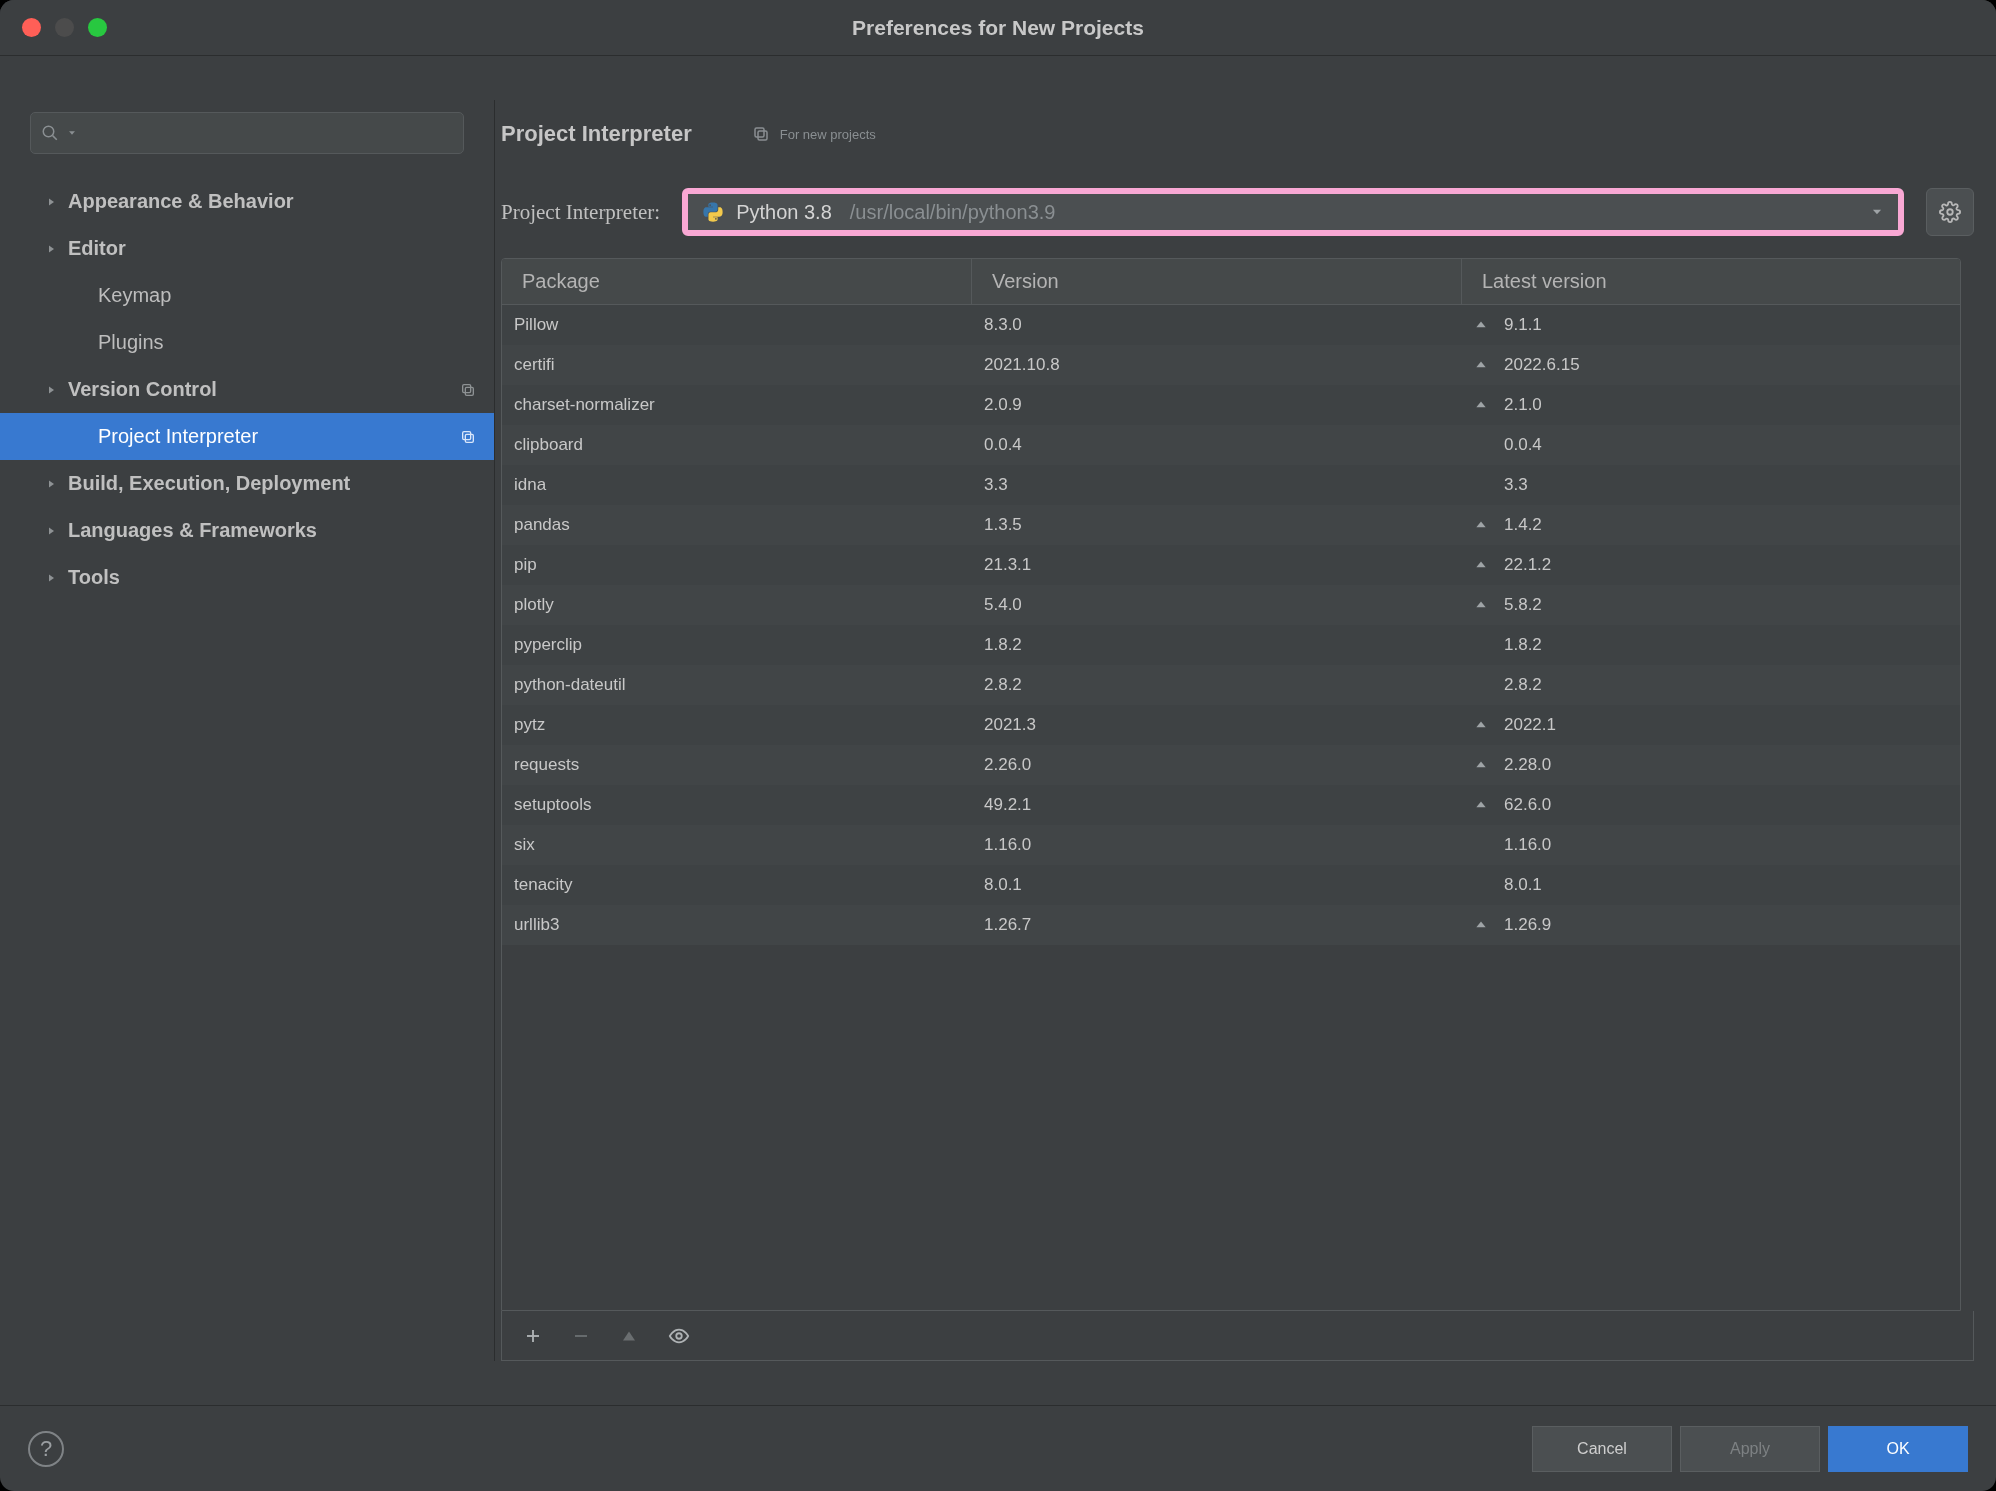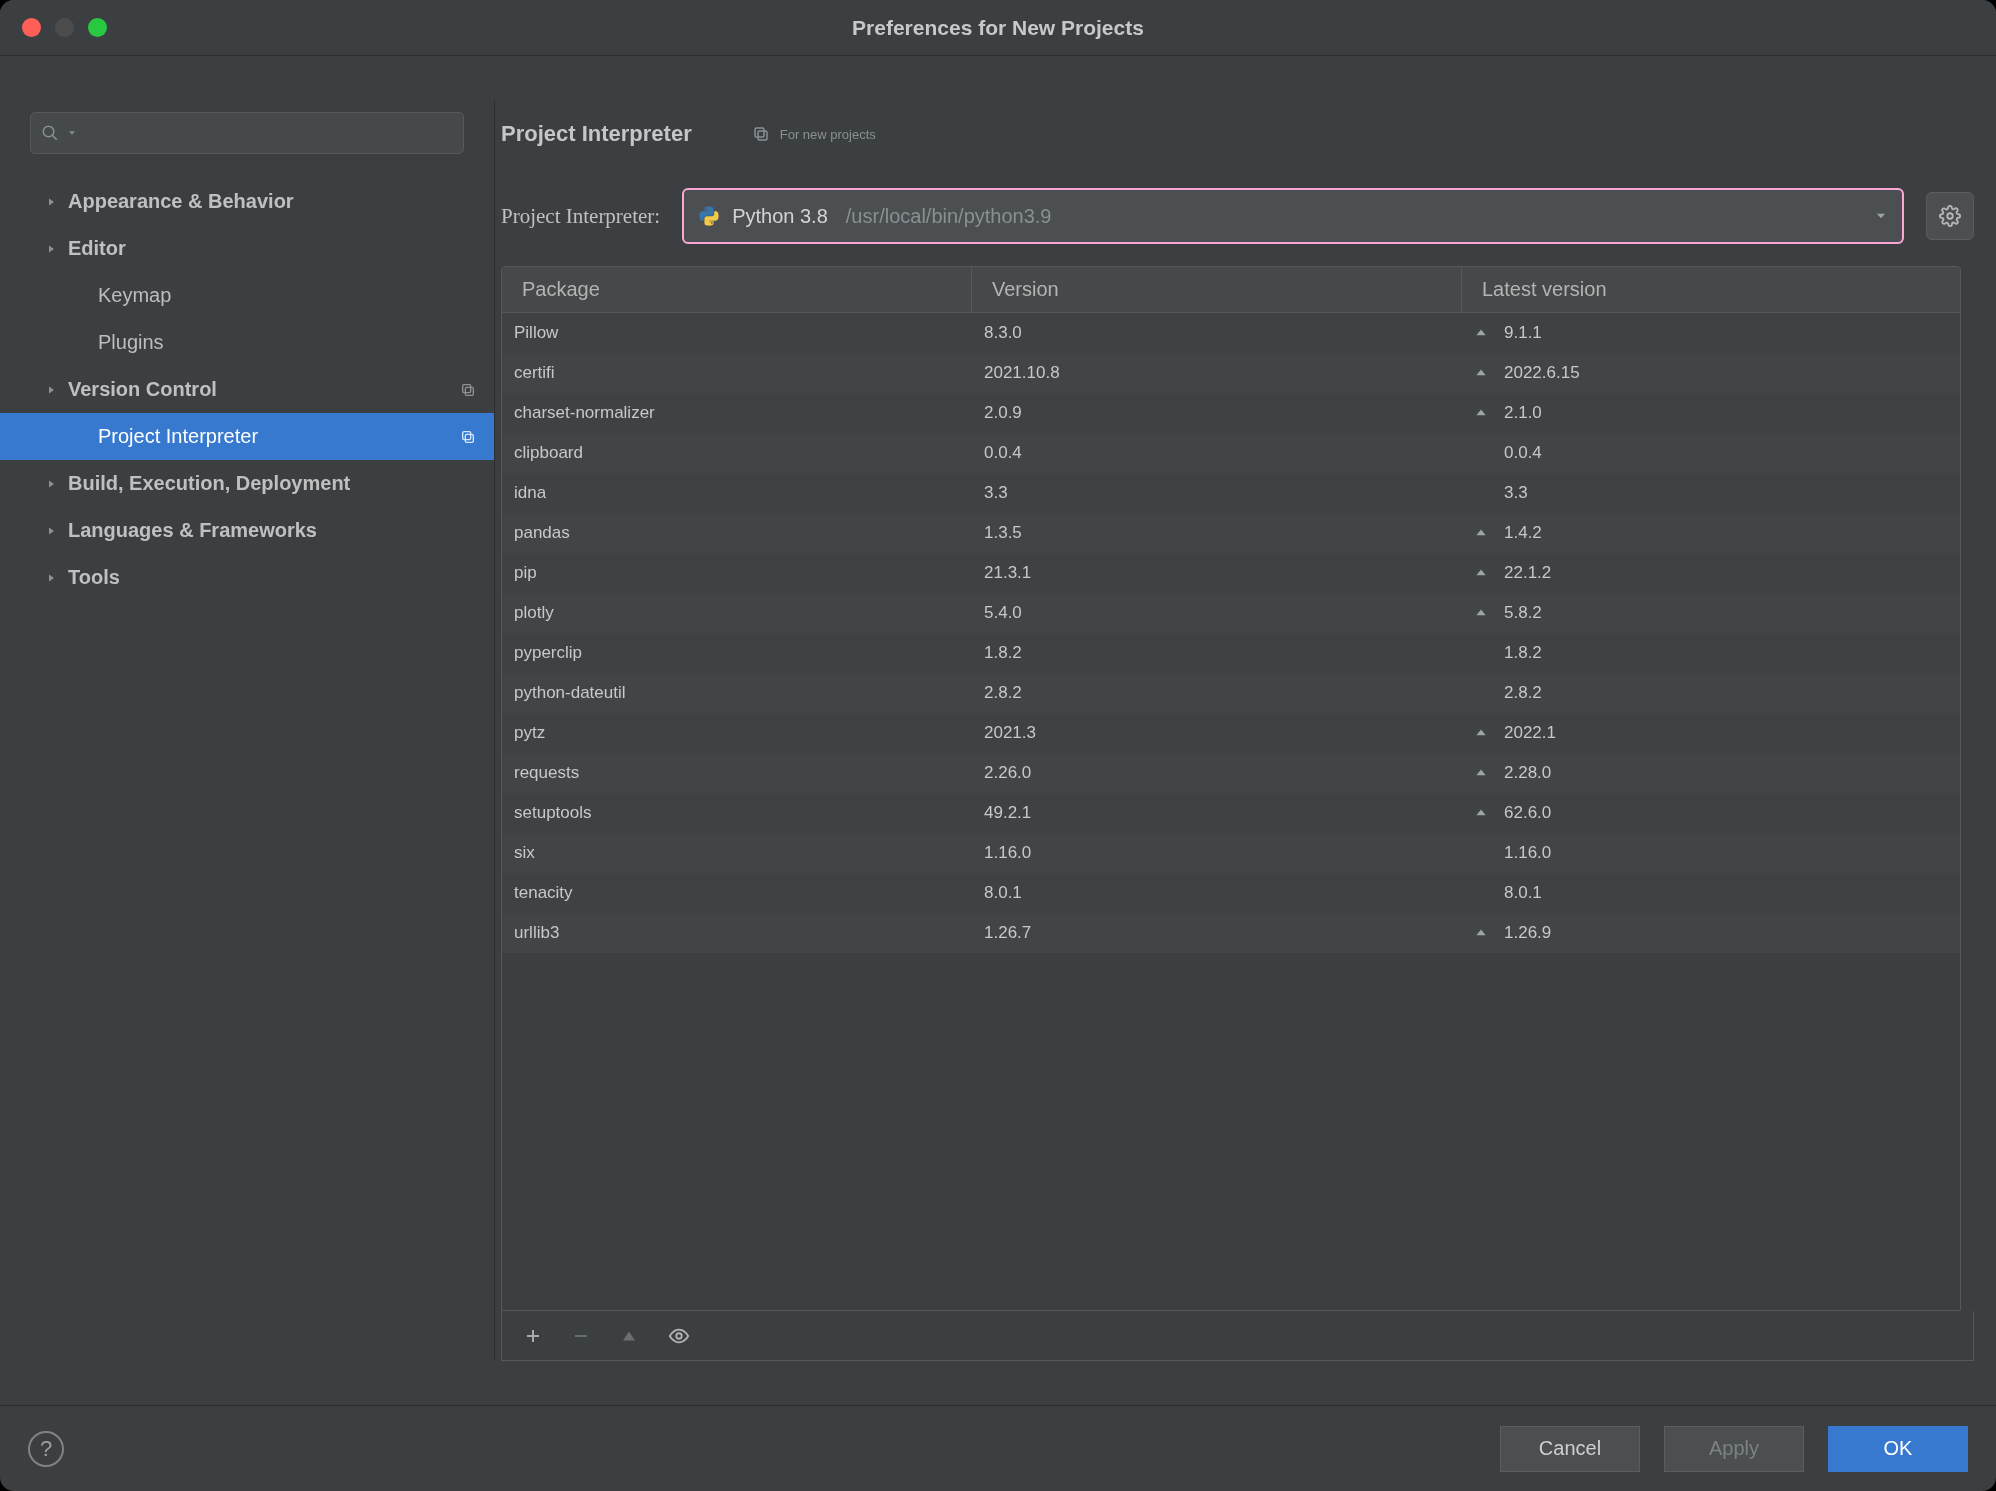--- a/index.html
+++ b/index.html
@@ -168,23 +168,23 @@
     gap: 22px;
     padding: 20px 22px 22px 0;
   }
   .interp-label {
     font-size: 21px;
     color: #c0c0c0;
     font-family: Liberation Serif, serif;
   }
   .interp-select {
     flex: 1;
-    height: 56px;
+    height: 48px;
     background: #4b4f51;
-    border: 2px solid #f9a8d4;
+    border: 6px solid #f9a8d4;
     border-radius: 6px;
     display: flex;
     align-items: center;
     padding: 0 14px;
     gap: 12px;
     color: #d4d4d4;
   }
   .interp-select .path { color: #8a8f92; margin-left: 6px; }
   .interp-select .drop { margin-left: auto; color: #9ea3a6; }
   .gear-btn {
@@ -273,24 +273,24 @@
     cursor: pointer;
   }
   .button-bar .spacer { flex: 1; }
   .btn {
     min-width: 140px;
     height: 46px;
     border-radius: 0;
     border: 1px solid #5a5e60;
     background: #4b4f51;
     color: #cfcfcf;
-    font-size: 20px;
+    font-size: 16px;
     display: flex; align-items: center; justify-content: center;
     padding: 0 26px;
-    margin-left: 24px;
+    margin-left: 8px;
     cursor: pointer;
   }
   .btn.disabled { color: #7d8183; }
   .btn.primary {
     background: var(--accent-blue);
     border-color: var(--accent-blue);
     color: #ffffff;
   }
   .python-logo {
     width: 22px; height: 22px;

